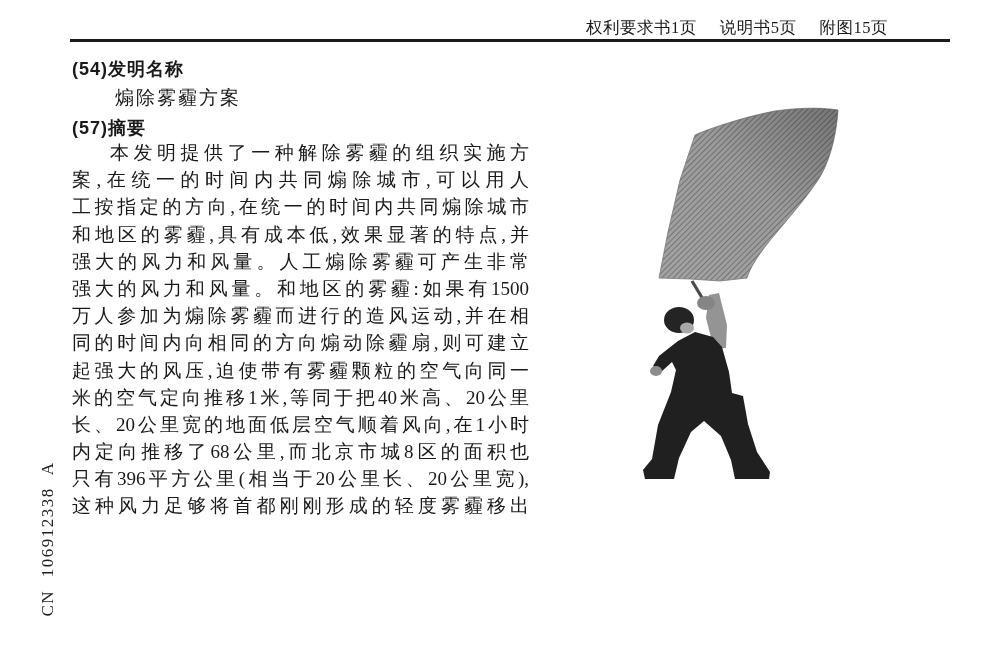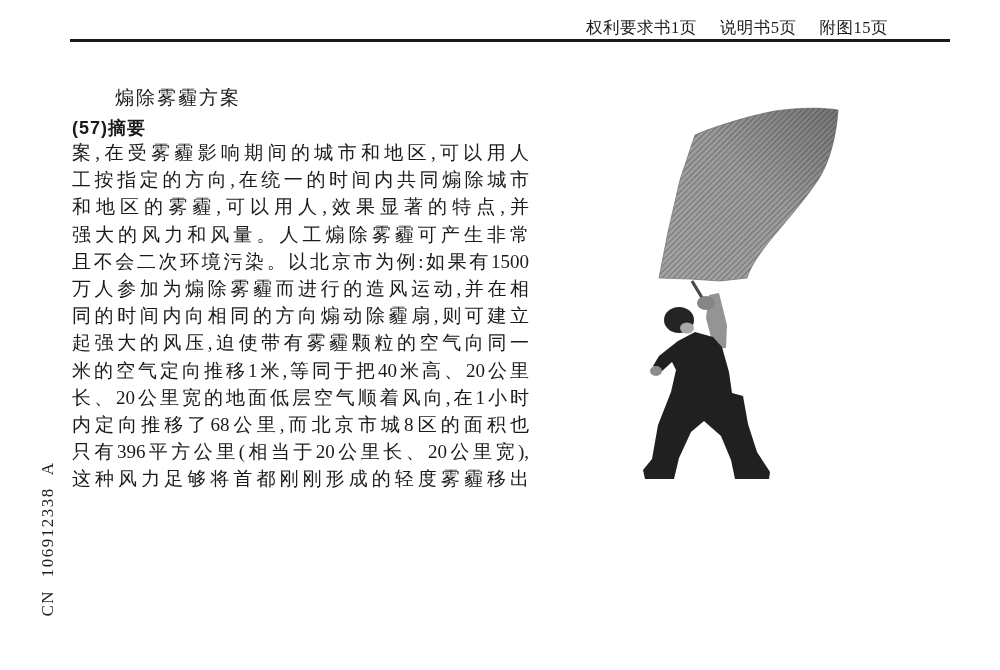--- a/index.html
+++ b/index.html
@@ -108,30 +108,32 @@
 <div class="page">
 
   <div class="header-right">
     <span>权利要求书1页</span>
     <span>说明书5页</span>
     <span>附图15页</span>
   </div>
 
   <div class="header-rule"></div>
 
+  <div class="field-label label-54">(54)发明名称</div>
   <div class="invention-name">煽除雾霾方案</div>
 
   <div class="field-label label-57">(57)摘要</div>
 
   <div class="abstract">
-    <div class="abs-line">案,在受雾霾影响期间的城市和地区,可以用人</div>
+    <div class="abs-line first">本发明提供了一种解除雾霾的组织实施方</div>
+    <div class="abs-line">案,在统一的时间内共同煽除城市,可以用人</div>
     <div class="abs-line">工按指定的方向,在统一的时间内共同煽除城市</div>
-    <div class="abs-line">和地区的雾霾,可以用人,效果显著的特点,并</div>
+    <div class="abs-line">和地区的雾霾,具有成本低,效果显著的特点,并</div>
     <div class="abs-line">强大的风力和风量。人工煽除雾霾可产生非常</div>
-    <div class="abs-line">且不会二次环境污染。以北京市为例:如果有1500</div>
+    <div class="abs-line">强大的风力和风量。和地区的雾霾:如果有1500</div>
     <div class="abs-line">万人参加为煽除雾霾而进行的造风运动,并在相</div>
     <div class="abs-line">同的时间内向相同的方向煽动除霾扇,则可建立</div>
     <div class="abs-line">起强大的风压,迫使带有雾霾颗粒的空气向同一</div>
     <div class="abs-line">米的空气定向推移1米,等同于把40米高、20公里</div>
     <div class="abs-line">长、20公里宽的地面低层空气顺着风向,在1小时</div>
     <div class="abs-line">内定向推移了68公里,而北京市城8区的面积也</div>
     <div class="abs-line">只有396平方公里(相当于20公里长、20公里宽),</div>
     <div class="abs-line">这种风力足够将首都刚刚形成的轻度雾霾移出</div>
   </div>
 

